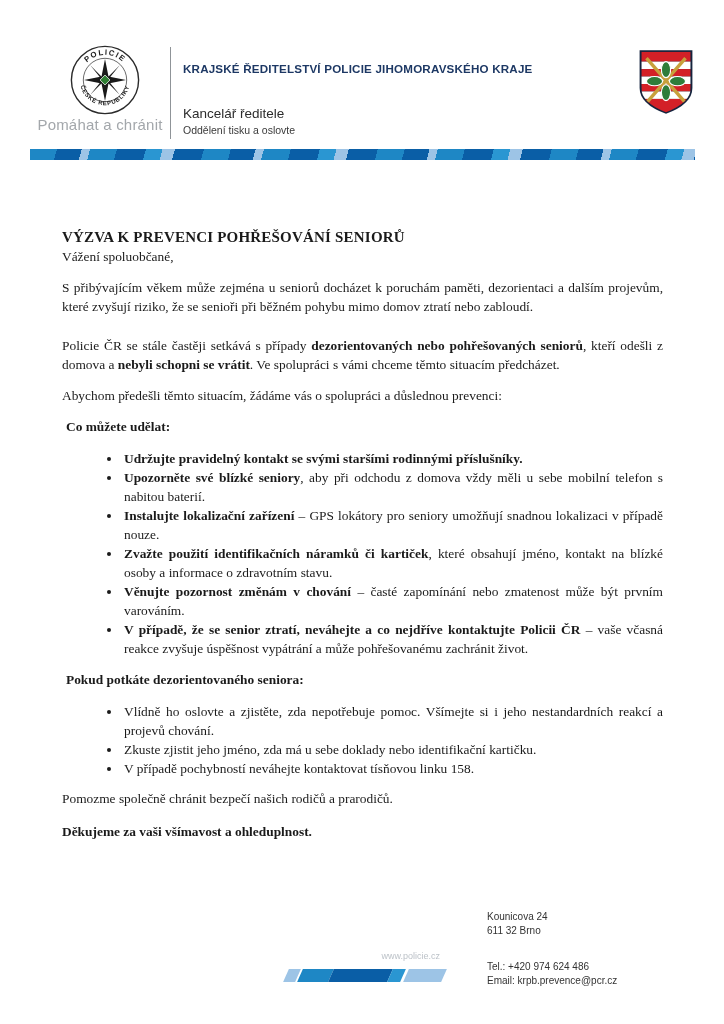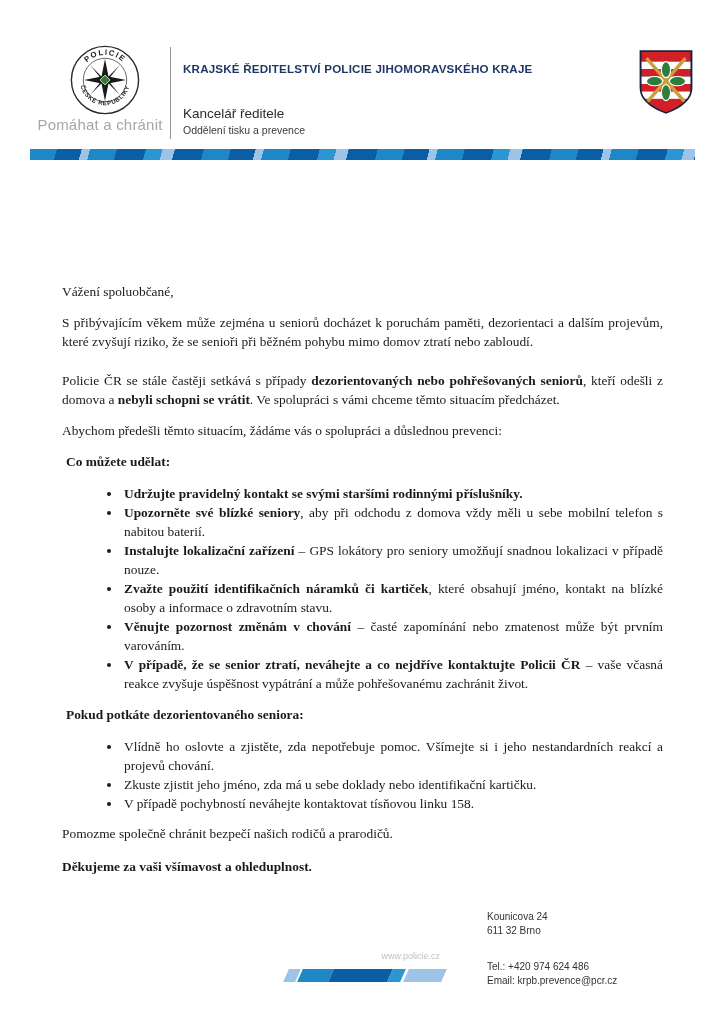--- a/index.html
+++ b/index.html
@@ -63,21 +63,21 @@
   .seg-3 { width: 62px; background: #0a5ea6; }
   .seg-4 { width: 14px; background: #2a96d2; }
   .seg-5 { width: 40px; background: #9dc4e6; margin-left: 2px; }
 
   
   .content {
     position: absolute; left: 62px; top: 228px; width: 601px;
     font-size: 13.4px; line-height: 19px;
   }
   .doc-title { font-size: 15px; font-weight: bold; letter-spacing: 0.2px; }
-  .salutation { margin-top: 54px; }
+  .salutation { }
   .para { margin-top: 20px; text-align: justify; }
   .para.tight { margin-top: 12px; }
   .sec-heading { margin-top: 12px; font-weight: bold; padding-left: 4px; }
   ul.bullets { margin-top: 13px; padding-left: 60px; font-family: Liberation Serif, serif; }
   ul.bullets li { text-align: justify; padding-left: 2px; }
   ul.bullets.second { }
   .closing { margin-top: 11px; }
   .thanks { margin-top: 14px; font-weight: bold; }
 
   
@@ -120,21 +120,21 @@
       <polygon points="71,29 54,46 50,27 46,46 29,29 46,50 29,71 46,54 50,73 54,54 71,71 54,50" fill="#1a1a1a"></polygon>
       <rect x="45" y="45" width="10" height="10" transform="rotate(45 50 50)" fill="#2e7d32" stroke="#ffffff" stroke-width="1"></rect>
     </svg>
   </div>
 
   <div class="hdr-motto">Pomáhat a chránit</div>
   <div class="hdr-vrule"></div>
 
   <div class="hdr-org">KRAJSKÉ ŘEDITELSTVÍ POLICIE JIHOMORAVSKÉHO KRAJE</div>
   <div class="hdr-office">Kancelář ředitele</div>
-  <div class="hdr-dept">Oddělení tisku a prevence</div>
+  <div class="hdr-dept">Oddělení tisku a oslovte</div>
 
   <div class="hdr-coat">
     <svg viewBox="0 0 100 115" width="58" height="66">
       <defs>
         <clipPath id="shieldClip">
           <path d="M 7,5 H 93 V 68 Q 93 94 50 110 Q 7 94 7 68 Z"></path>
         </clipPath>
       </defs>
       <path d="M 4,2 H 96 V 68 Q 96 96 50 113 Q 4 96 4 68 Z" fill="#16243e"></path>
       <g clip-path="url(#shieldClip)">
@@ -153,20 +153,21 @@
           <ellipse cx="30" cy="56" rx="14" ry="8"></ellipse>
           <ellipse cx="70" cy="56" rx="14" ry="8"></ellipse>
         </g>
       </g>
     </svg>
   </div>
 
   <div class="top-stripe"></div>
 
   <div class="content">
+    <div class="doc-title">VÝZVA K PREVENCI POHŘEŠOVÁNÍ SENIORŮ</div>
 
     <div class="salutation">Vážení spoluobčané,</div>
 
     <p class="para tight">S přibývajícím věkem může zejména u seniorů docházet k poruchám paměti, dezorientaci a dalším projevům, které zvyšují riziko, že se senioři při běžném pohybu mimo domov ztratí nebo zabloudí.</p>
 
     <p class="para"><span>Policie ČR se stále častěji setkává s případy </span><b>dezorientovaných nebo pohřešovaných seniorů</b><span>, kteří odešli z domova a </span><b>nebyli schopni se vrátit</b><span>. Ve spolupráci s vámi chceme těmto situacím předcházet.</span></p>
 
     <p class="para tight">Abychom předešli těmto situacím, žádáme vás o spolupráci a důslednou prevenci:</p>
 
     <div class="sec-heading">Co můžete udělat:</div>

